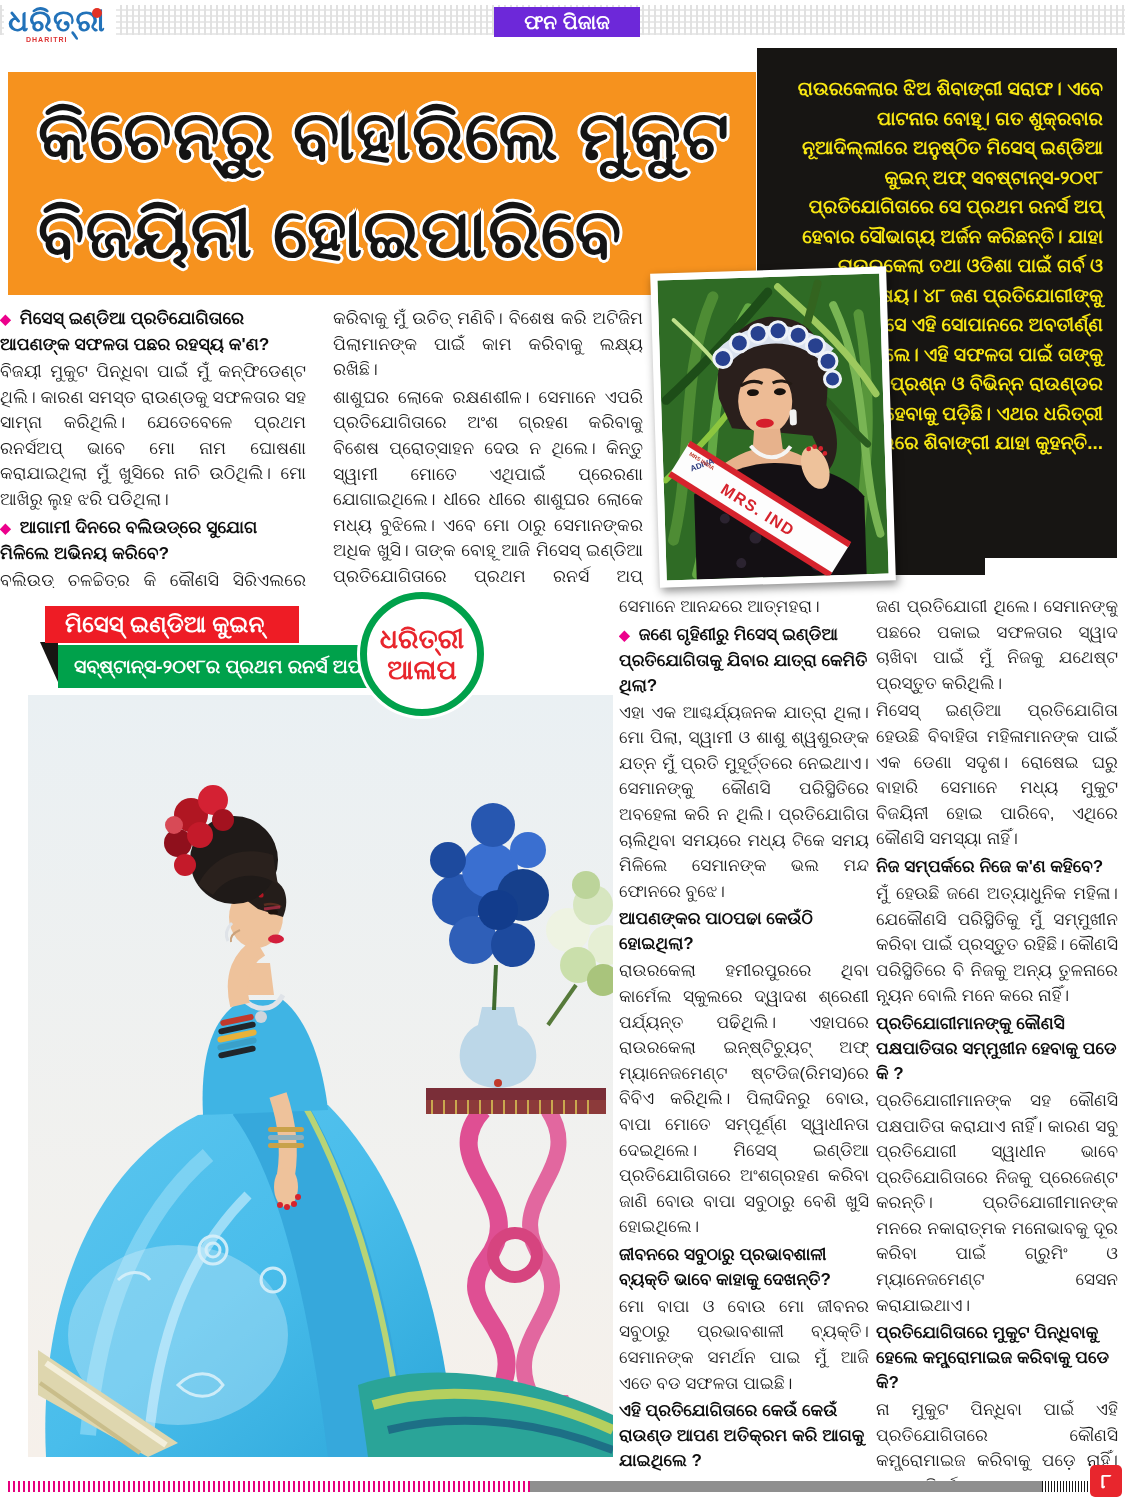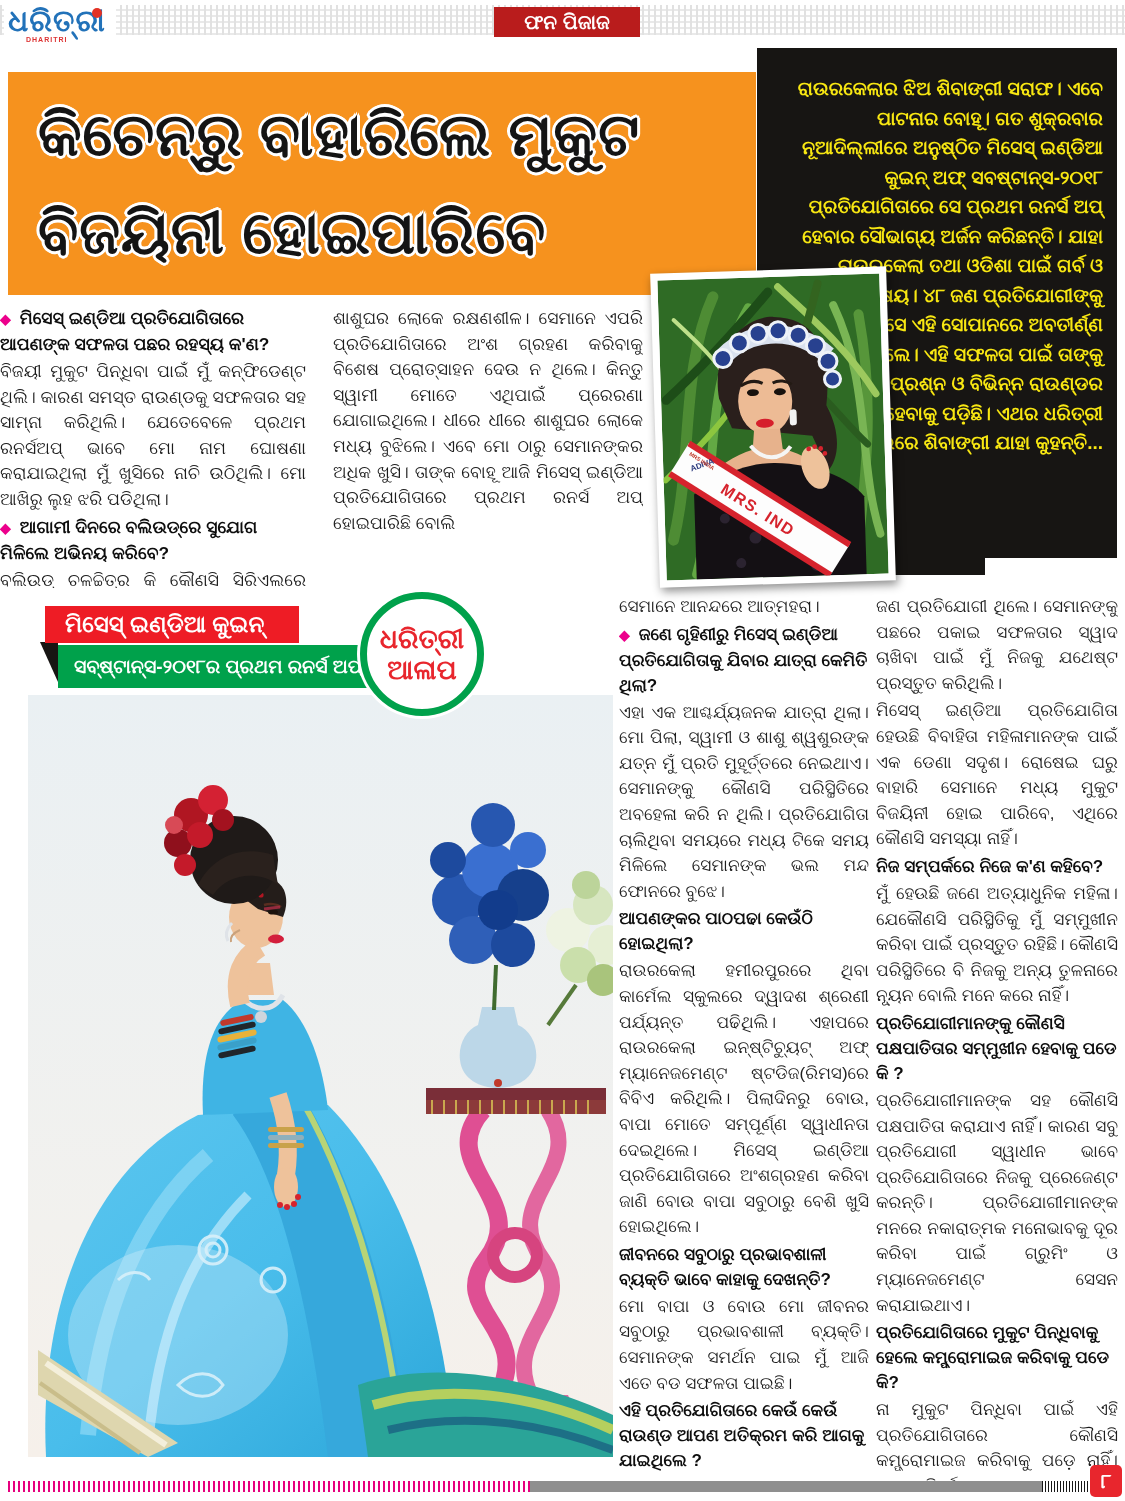--- a/index.html
+++ b/index.html
@@ -8,26 +8,26 @@
 
   
   .head-pattern{position:absolute;left:0;top:5px;width:1125px;height:30px;
     background-image:repeating-linear-gradient(90deg,#dcdcdc 0 2px,transparent 2px 6px),
                      repeating-linear-gradient(0deg,#e6e6e6 0 2px,transparent 2px 6px);
     opacity:.85;}
   .logo-wrap{position:absolute;left:4px;top:2px;width:112px;height:44px;background:#fff;}
   .logo-odia{position:absolute;left:4px;top:2px;font-size:30px;font-weight:800;color:#2272b9;letter-spacing:1px;}
   .logo-dot{position:absolute;left:88px;top:6px;width:10px;height:10px;border-radius:50%;background:#e33124;}
   .logo-latin{position:absolute;left:22px;top:34px;font-size:7px;font-weight:700;color:#d33;letter-spacing:1px;}
-  .section-banner{position:absolute;left:494px;top:7px;width:146px;height:30px;background:#b91c1c;
+  .section-banner{position:absolute;left:494px;top:7px;width:146px;height:30px;background:#6d28d9;
     color:#fff;font-weight:800;font-size:20px;text-align:center;line-height:30px;}
 
   
   .headline-box{position:absolute;left:8px;top:72px;width:748px;height:223px;background:#f6921e;}
-  .headline{padding:14px 0 0 30px;font-weight:800;color:#141414;font-size:59px;line-height:98px;
+  .headline{padding:14px 0 0 30px;font-weight:800;color:#141414;font-size:68px;line-height:98px;
     letter-spacing:1px;
     text-shadow:3px 0 #fff,-3px 0 #fff,0 3px #fff,0 -3px #fff,2px 2px #fff,-2px -2px #fff,2px -2px #fff,-2px 2px #fff;}
 
   
   .intro-panel{position:absolute;left:757px;top:48px;width:360px;height:510px;background:#171513;overflow:hidden;}
   .intro-step{position:absolute;left:757px;top:558px;width:228px;height:17px;background:#171513;}
   .intro-text{position:absolute;right:14px;top:26px;width:330px;
     color:#f8e712;font-size:19px;line-height:29.5px;font-weight:600;text-align:right;}
 
   
@@ -167,20 +167,21 @@
     </svg>
   </div>
 
   <div class="qa col1">
       <p class="qd"><span class="diamond">◆</span>ମିସେସ୍ ଇଣ୍ଡିଆ ପ୍ରତିଯୋଗିତାରେ ଆପଣଙ୍କ ସଫଳତା ପଛର ରହସ୍ୟ କ'ଣ?</p>
       <p class="a">ବିଜୟୀ ମୁକୁଟ ପିନ୍ଧିବା ପାଇଁ ମୁଁ କନ୍‌ଫିଡେଣ୍ଟ ଥିଲି। କାରଣ ସମସ୍ତ ରାଉଣ୍ଡକୁ ସଫଳତାର ସହ ସାମ୍ନା କରିଥିଲି। ଯେତେବେଳେ ପ୍ରଥମ ରନର୍ସଅପ୍ ଭାବେ ମୋ ନାମ ଘୋଷଣା କରାଯାଇଥିଲା ମୁଁ ଖୁସିରେ ନାଚି ଉଠିଥିଲି। ମୋ ଆଖିରୁ ଲୁହ ଝରି ପଡିଥିଲା।</p>
       <p class="qd"><span class="diamond">◆</span>ଆଗାମୀ ଦିନରେ ବଲିଉଡ୍‌ରେ ସୁଯୋଗ ମିଳିଲେ ଅଭିନୟ କରିବେ?</p>
       <p class="a">ବଲିଉଡ୍ ଚଳଚ୍ଚିତ୍ର କି କୌଣସି ସିରିଏଲରେ ଅଭିନୟ କରିବା ପାଇଁ ମୋର ଯୋଜନା ନାହିଁ। ଏହା ପରିବର୍ତ୍ତେ ସାମାଜିକ କାମରେ ମନୋନିବେଶ</p>
     </div>
   <div class="qa col2">
+      <p class="a">କରିବାକୁ ମୁଁ ଉଚିତ୍ ମଣିବି। ବିଶେଷ କରି ଅଟିଜିମ ପିଲାମାନଙ୍କ ପାଇଁ କାମ କରିବାକୁ ଲକ୍ଷ୍ୟ ରଖିଛି।</p>
       <p class="a">ଶାଶୁଘର ଲୋକେ ରକ୍ଷଣଶୀଳ। ସେମାନେ ଏପରି ପ୍ରତିଯୋଗିତାରେ ଅଂଶ ଗ୍ରହଣ କରିବାକୁ ବିଶେଷ ପ୍ରୋତ୍ସାହନ ଦେଉ ନ ଥିଲେ। କିନ୍ତୁ ସ୍ୱାମୀ ମୋତେ ଏଥିପାଇଁ ପ୍ରେରଣା ଯୋଗାଇଥିଲେ। ଧୀରେ ଧୀରେ ଶାଶୁଘର ଲୋକେ ମଧ୍ୟ ବୁଝିଲେ। ଏବେ ମୋ ଠାରୁ ସେମାନଙ୍କର ଅଧିକ ଖୁସି। ତାଙ୍କ ବୋହୂ ଆଜି ମିସେସ୍ ଇଣ୍ଡିଆ ପ୍ରତିଯୋଗିତାରେ ପ୍ରଥମ ରନର୍ସ ଅପ୍ ହୋଇପାରିଛି ବୋଲି</p>
     </div>
 
   <div class="strap-notch"></div>
   <div class="strap-red">ମିସେସ୍ ଇଣ୍ଡିଆ କୁଇନ୍ ଅଫ୍</div>
   <div class="strap-green">ସବ୍‌ଷ୍ଟାନ୍ସ-୨୦୧୮ର ପ୍ରଥମ ରନର୍ସ ଅପ୍ ଶିବାଙ୍ଗୀ</div>
   <div class="circle-badge">
     <div>ଧରିତ୍ରୀ</div>
     <div>ଆଳାପ</div>
   </div>

